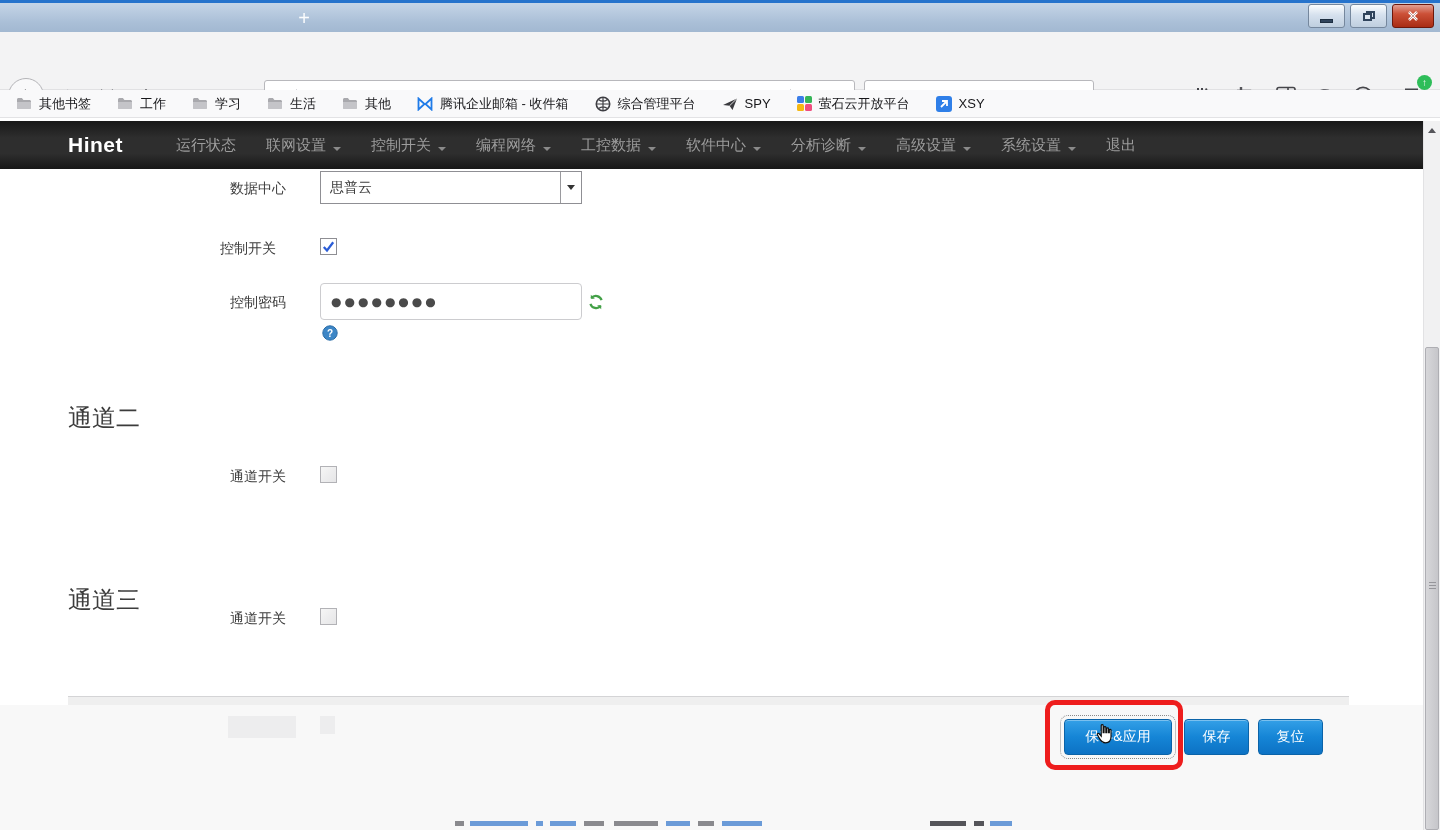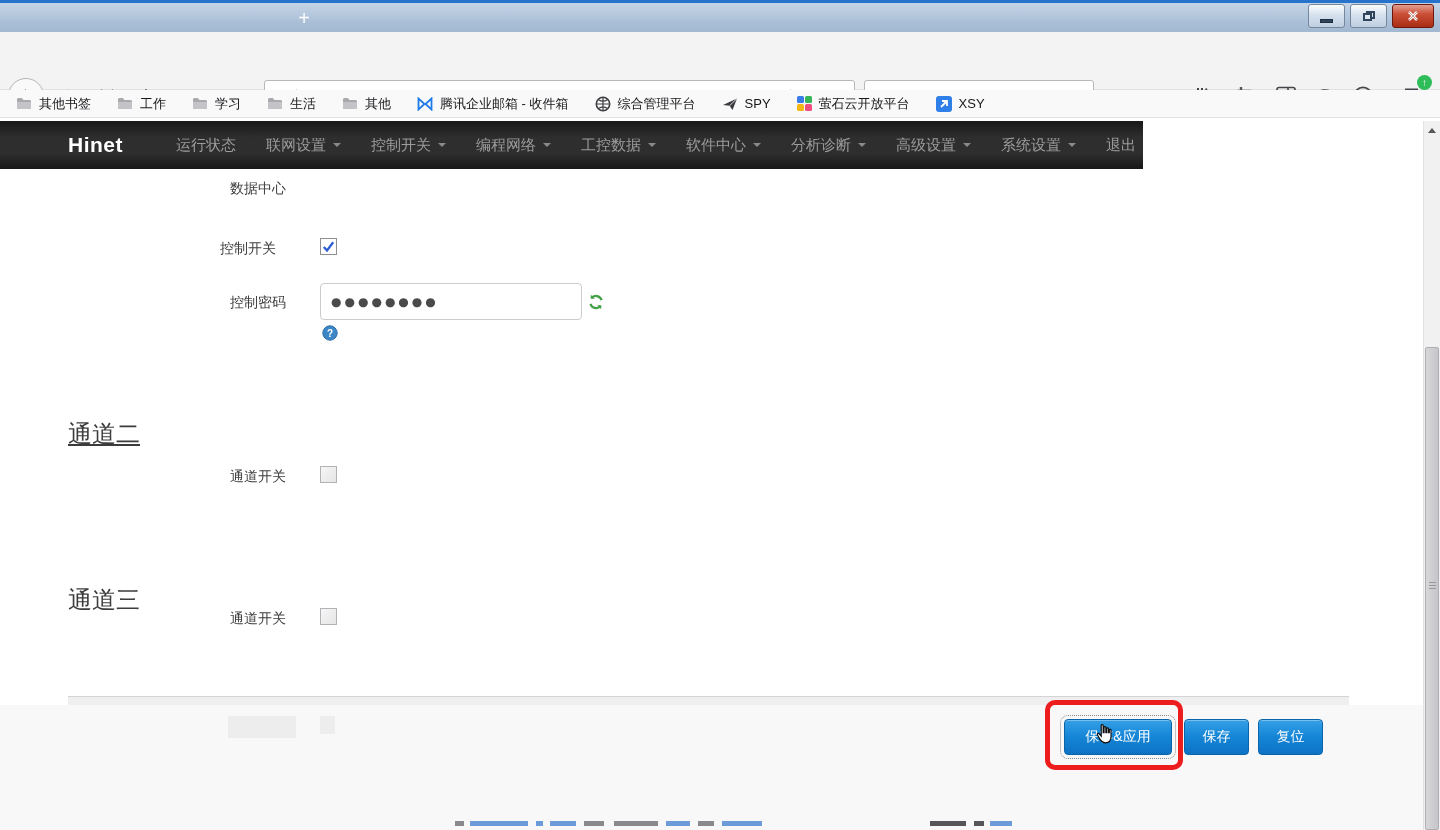--- a/index.html
+++ b/index.html
@@ -47,24 +47,24 @@
   .badge { position:absolute; left:1417px; top:43px; width:15px; height:15px; border-radius:50%;
     background:#2ebd59; color:#fff; font-size:10px; font-weight:bold; text-align:center; line-height:15px; z-index:3;}
 
   
   .bookmarks { position:absolute; top:90px; left:0; width:1440px; height:28px; background:#f9f9fa;
     border-bottom:1px solid #e3e3e5; display:flex; align-items:center; padding-left:16px; gap:26px; }
   .bm { display:flex; align-items:center; gap:7px; font-size:13px; color:#17171a; white-space:nowrap; }
 
   
   .page { position:absolute; top:118px; left:0; width:1440px; height:712px; background:#fff; }
-  .site-nav { position:absolute; top:3px; left:0; width:1143px; height:48px;
+  .site-nav { position:absolute; top:3px; left:0; width:1423px; height:48px;
     background:linear-gradient(180deg,#181818,#2e2e2e 35%,#2e2e2e 68%,#171717); display:flex; align-items:center; }
   .brand { color:#fff; font-size:21px; font-weight:bold; margin:0 38px 0 68px; letter-spacing:.5px; }
-  .nav-item { color:#9c9c9c; font-size:15px; padding:0 15px; display:flex; align-items:center; gap:7px; white-space:nowrap; }
+  .nav-item { color:#9c9c9c; font-size:15px; padding:0 15px; display:flex; align-items:flex-end; gap:7px; white-space:nowrap; }
   .caret { width:0; height:0; border:4px solid transparent; border-top-color:#8a8a8a; margin-top:4px; }
 
   .lbl { position:absolute; font-size:14px; color:#3d3d3d; }
   .heading { position:absolute; font-size:24px; color:#3c3c3c; }
 
   .select { position:absolute; left:320px; top:53px; width:262px; height:33px; background:#fff;
     border:1px solid #8f8f94; display:flex; align-items:center; }
   .select-value { flex:1; font-size:14px; color:#3d3d3d; padding-left:9px; }
   .select-btn { width:21px; height:31px; border-left:1px solid #9a9a9e;
     background:linear-gradient(#f7f7f7,#dcdcdе 60%,#cfcfcf); display:flex; align-items:center; justify-content:center; }
@@ -343,20 +343,26 @@
       <span class="nav-item">
           <span>系统设置</span>
           <i class="caret"></i>
         </span>
       <span class="nav-item">
           <span>退出</span>
         </span>
     </div>
 
     <span class="lbl" style="left:230px; top:62px;">数据中心</span>
+    <div class="select">
+      <span class="select-value">思普云</span>
+      <span class="select-btn">
+          <i></i>
+        </span>
+    </div>
 
     <span class="lbl" style="left:220px; top:122px;">控制开关</span>
     <span class="checkbox" style="left:320px; top:120px;">
       <svg width="15" height="15" viewBox="0 0 16 16">
         <path d="M3 8.5l3.4 3.8L13 3.5" fill="none" stroke="#2b5dd7" stroke-width="2.4"></path>
       </svg>
     </span>
 
     <span class="lbl" style="left:230px; top:176px;">控制密码</span>
     <input class="pw-input" type="text" readonly="" value="●●●●●●●●" style="">
@@ -364,21 +370,21 @@
       <path d="M13.6 6.2A6 6 0 003.3 4.1" fill="none" stroke="#43a047" stroke-width="2.2"></path>
       <path d="M2.8 0.8v4h4z" fill="#43a047"></path>
       <path d="M2.4 9.8a6 6 0 0010.3 2.1" fill="none" stroke="#43a047" stroke-width="2.2"></path>
       <path d="M13.2 15.2v-4h-4z" fill="#43a047"></path>
     </svg>
     <svg style="position:absolute; left:322px; top:207px;" width="16" height="16" viewBox="0 0 16 16">
       <circle cx="8" cy="8" r="7.2" fill="#3d86c6" stroke="#2a6da8"></circle>
       <text x="8" y="11.5" text-anchor="middle" font-size="10" font-weight="bold" fill="#fff">?</text>
     </svg>
 
-    <span class="heading" style="left:68px; top:300px;text-decoration:underline;">通道二</span>
+    <span class="heading" style="left:68px; top:284px;">通道二</span>
     <span class="lbl" style="left:230px; top:350px;">通道开关</span>
     <span class="checkbox off" style="left:320px; top:348px;"></span>
 
     <span class="heading" style="left:68px; top:443px;margin-top:23px;">通道三</span>
     <span class="lbl" style="left:230px; top:492px;">通道开关</span>
     <span class="checkbox off" style="left:320px; top:490px;"></span>
 
     <div class="hr-line"></div>
     <div class="hr-band"></div>
     <div class="lower-bg"></div>

